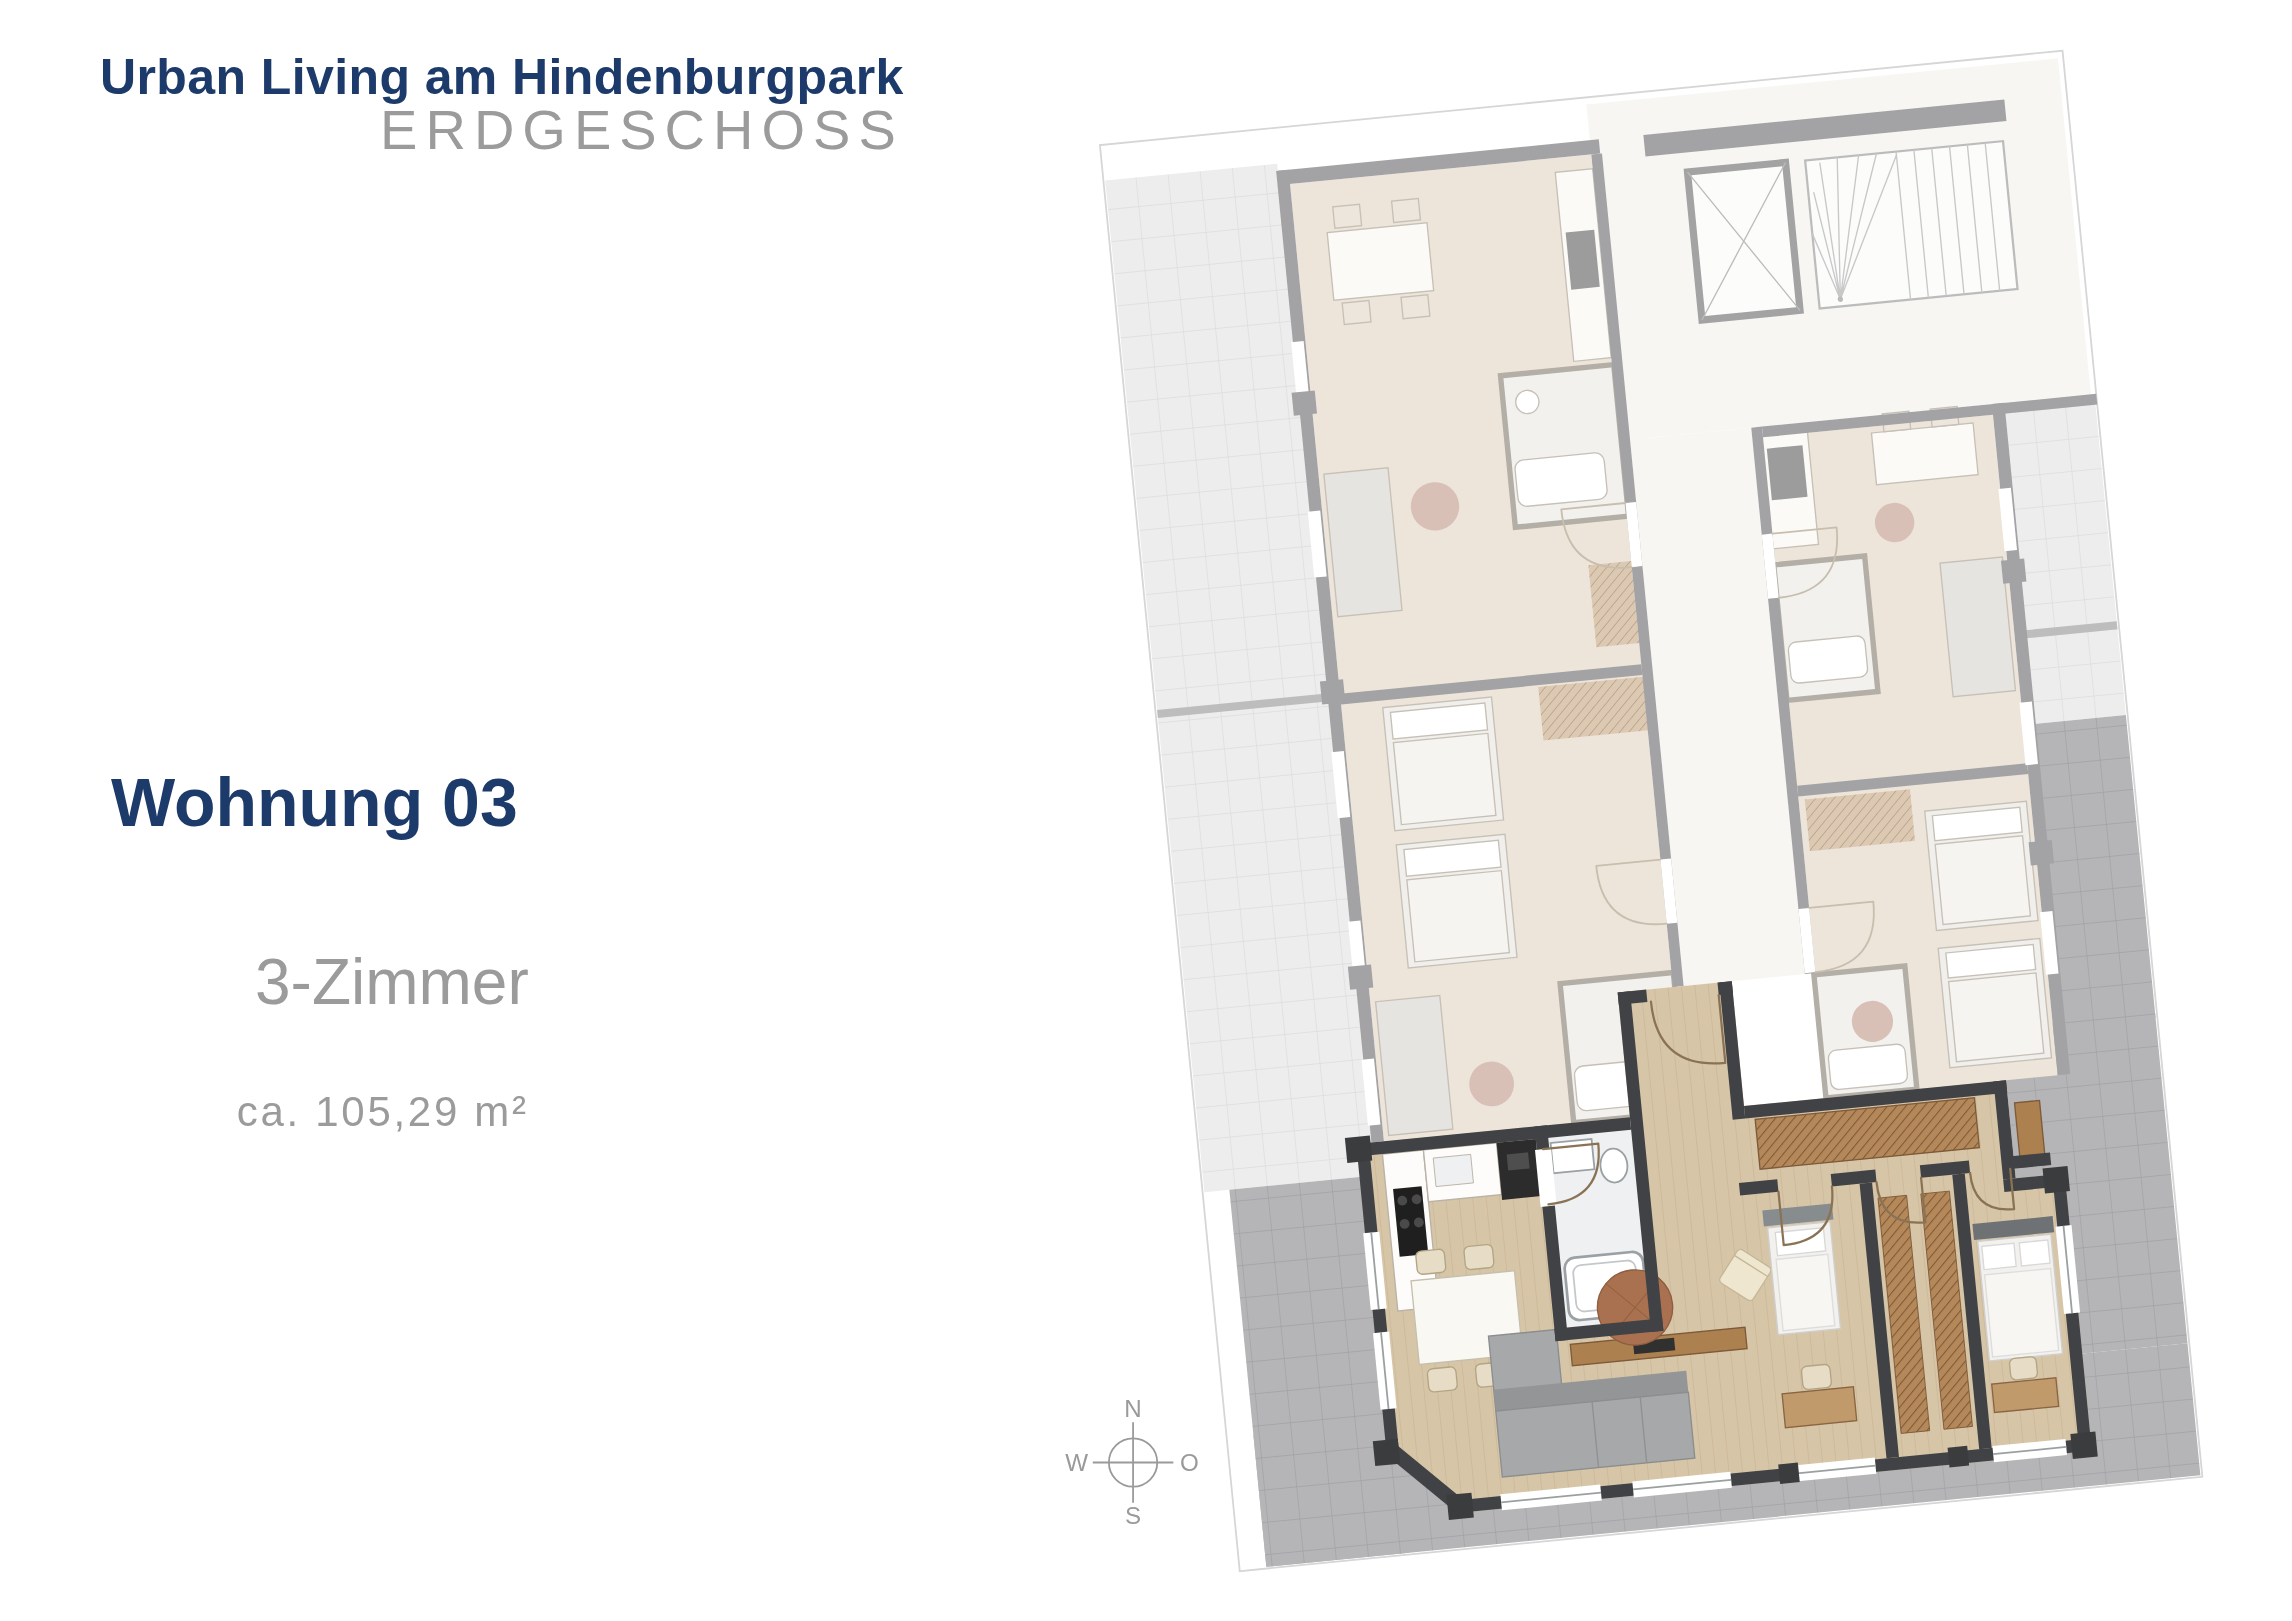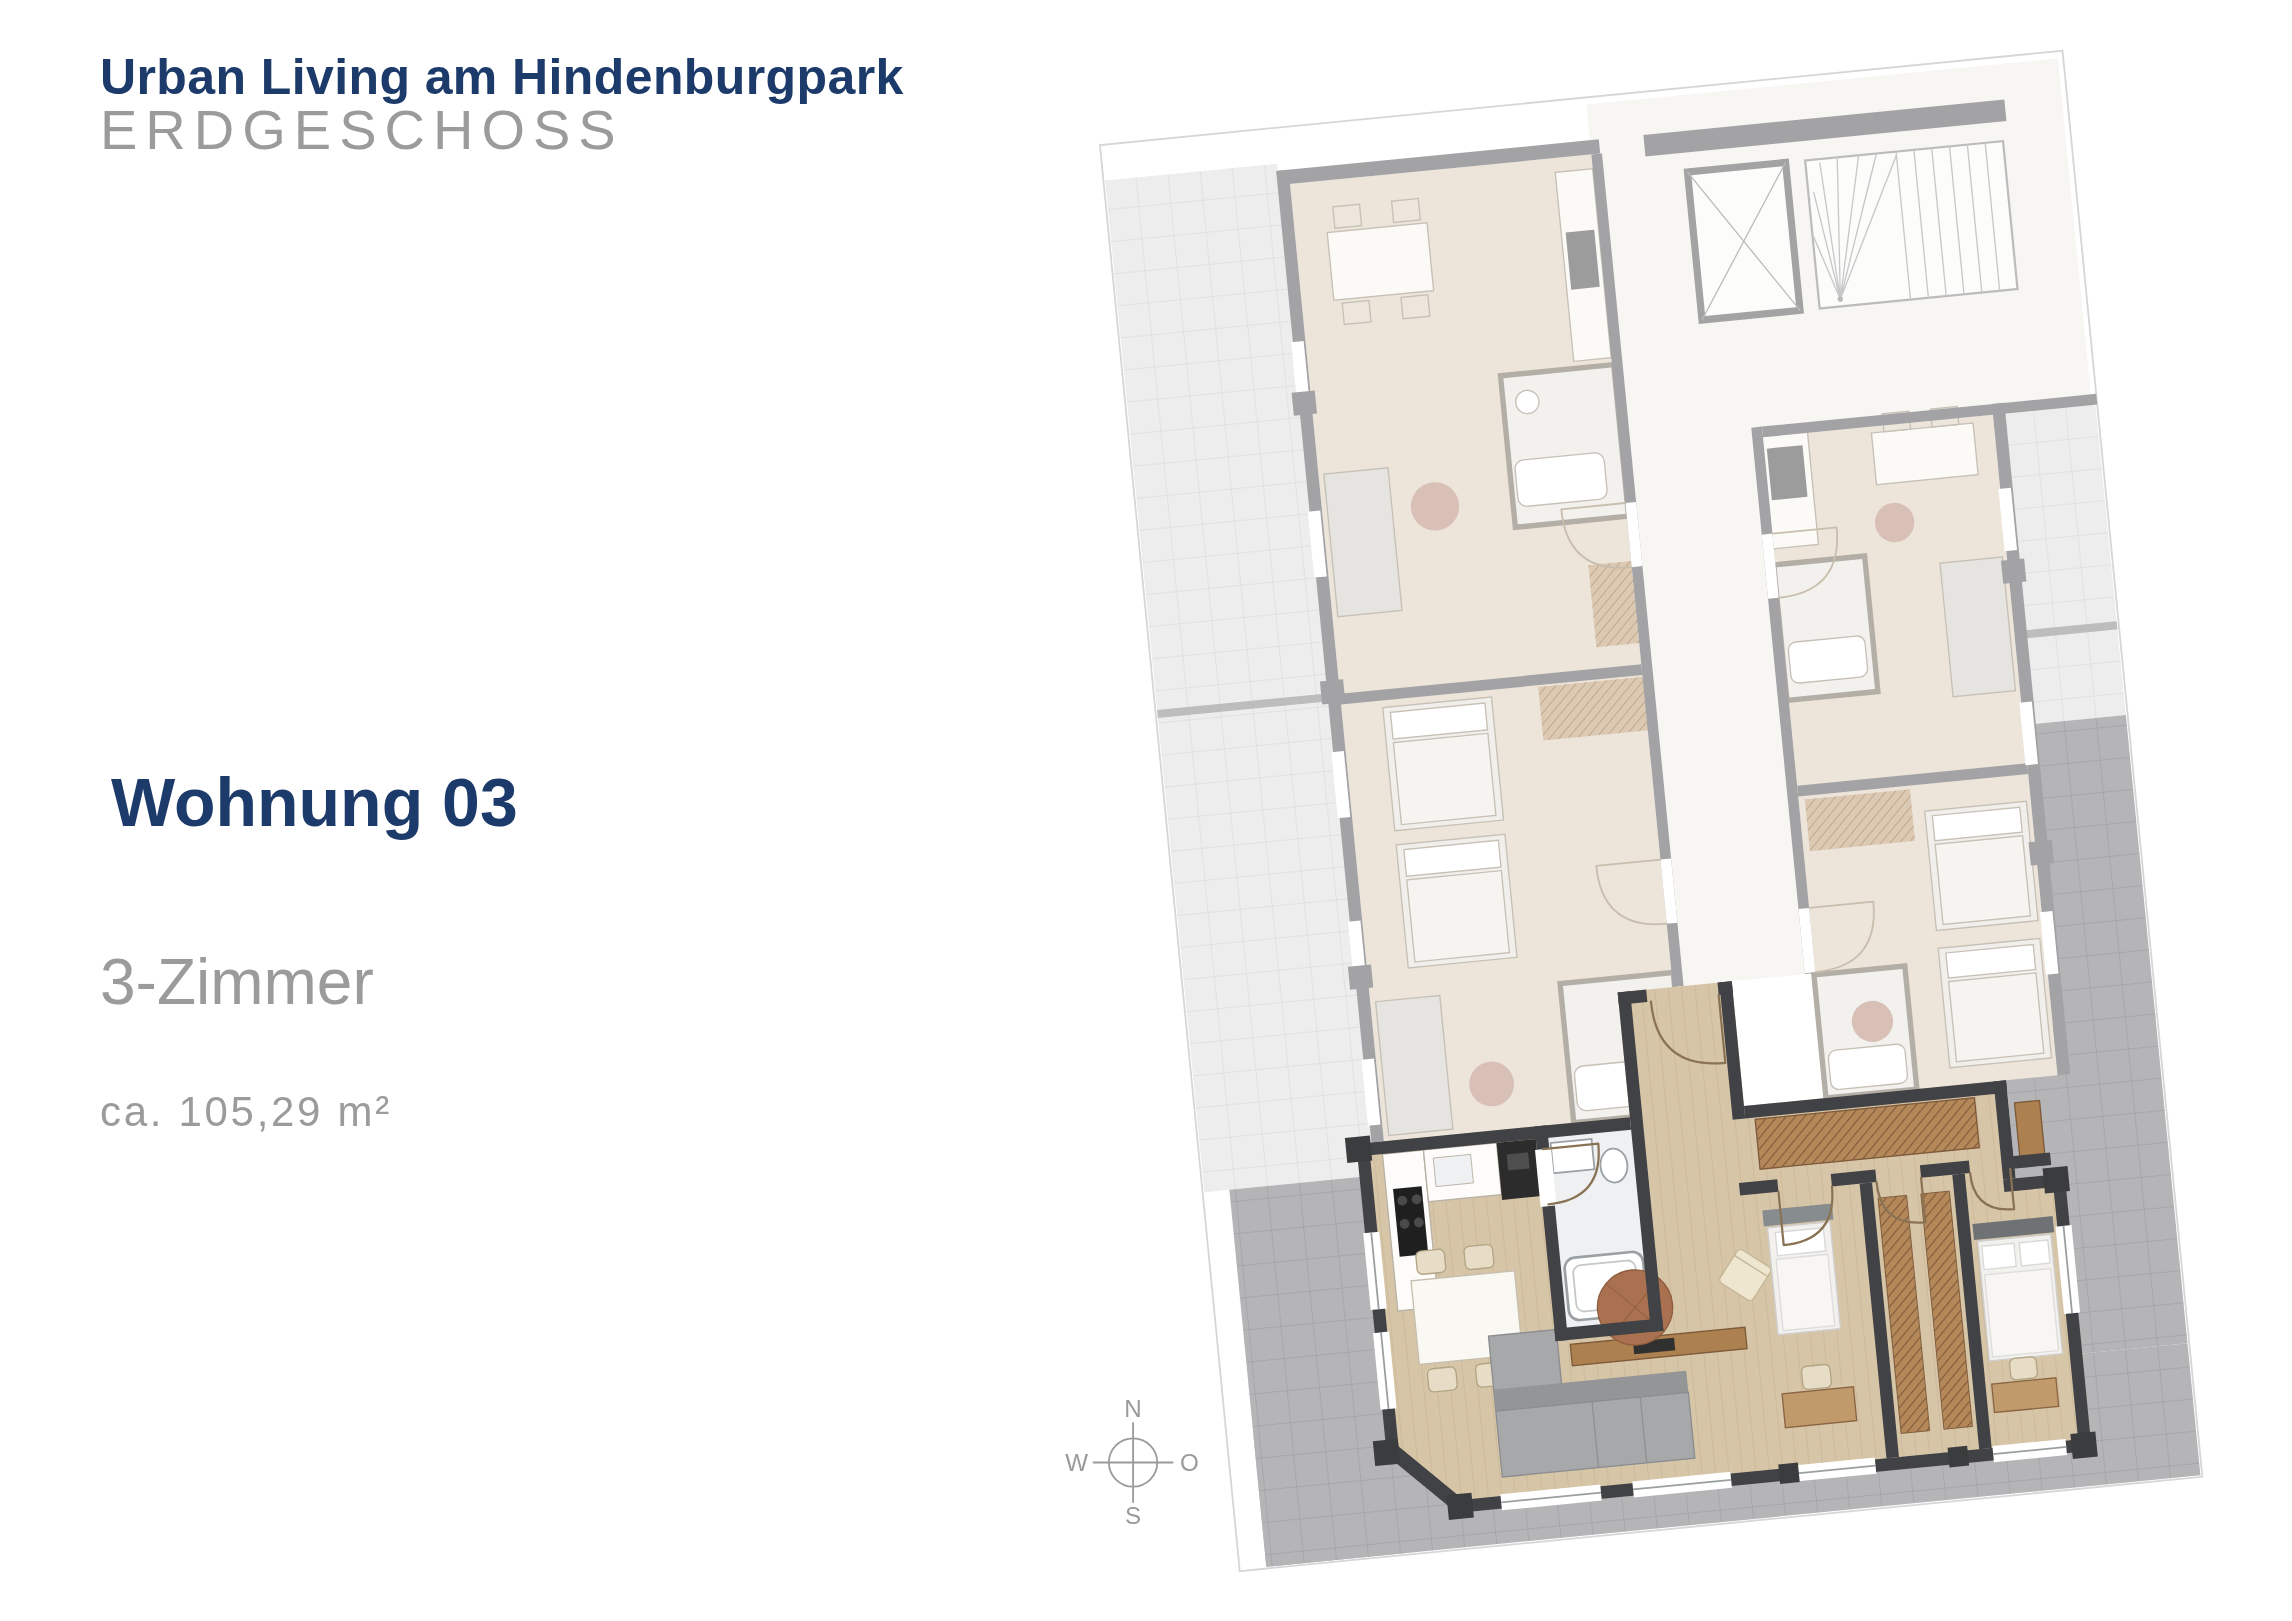--- a/index.html
+++ b/index.html
@@ -1,17 +1,17 @@
 <!DOCTYPE html>
 <html style="--brand-navy: #1c3a6a; --muted-text: #9b9b9b; --sheet-border: #d6d6d6; --wall-dark: #404245; --wall-faded: #a3a3a5; --wood-floor: #d7c5a7; --wood-floor-faded: #ede5da; --marble: #f7f6f3; --terrace-light: #ededed; --terrace-light-line: #dcdcdc; --terrace-dark: #b5b5b7; --terrace-dark-line: #a1a1a3; --furniture-brown: #b5885a; --furniture-brown-dark: #7d5a3a; --rug-brown: #a9714f; --sofa-gray: #a6a8aa; --compass-gray: #9a9a9a; --appliance-black: #1f1f1f; --chair-beige: #e7dcc6; --bath-tile: #eef0f1;font-size:14.3px"><head>
 <meta charset="utf-8">
 <style>
   html,body{margin:0;padding:0;background:#fff;}
   .page{position:relative;width:2293px;height:1621px;background:#fff;overflow:hidden;
-        font-family:"Liberation Sans", sans-serif;}
+        font-family:"Liberation Sans", sans-serif;text-align:right;}
   .header{position:absolute;left:100px;top:52px;}
   .project-title{margin:0;font-size:50px;font-weight:700;color:var(--brand-navy);letter-spacing:0.4px;line-height:1;}
   .floor-label{font-size:56px;font-weight:400;color:var(--muted-text);letter-spacing:8px;line-height:1;}
   .unit-info{position:absolute;left:100px;top:757px;}
   .unit-name{margin:11px;font-size:68px;font-weight:700;color:var(--brand-navy);line-height:1;}
   .unit-rooms{margin-top:114px;font-size:64px;color:var(--muted-text);line-height:1;}
   .unit-area{margin-top:77px;font-size:42px;color:var(--muted-text);letter-spacing:2.7px;line-height:1;}
   svg.plan{position:absolute;left:0;top:0;width:2293px;height:1621px;}
   
   .wf{fill:var(--wall-faded);} .wd{fill:var(--wall-dark);} .gap{fill:#ffffff;}

